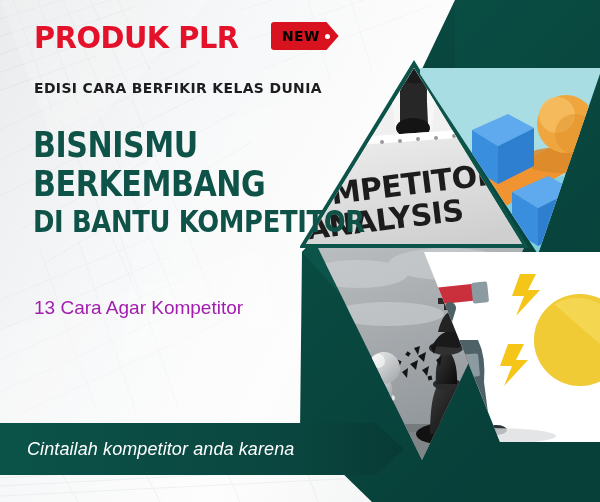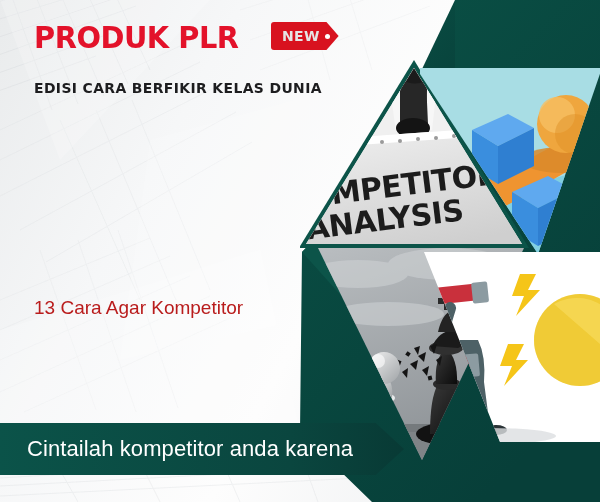--- a/index.html
+++ b/index.html
@@ -69,21 +69,21 @@
     align-items: center;
     background: #d8121f;
     clip-path: polygon(0 0, 82% 0, 100% 50%, 82% 100%, 0 100%);
     border-radius: 3px 0 0 3px;
   }
   .new-badge-label {
     font-family: "DejaVu Sans", sans-serif;
     font-weight: 700;
     font-size: 14px;
     letter-spacing: 0.3px;
-    color: #e5e5e5;
+    color: #000000;
     line-height: 1;
   }
   .new-badge-dot {
     position: absolute;
     right: 9px;
     top: 50%;
     width: 5px;
     height: 5px;
     margin-top: -2.5px;
     border-radius: 50%;
@@ -126,45 +126,46 @@
 
   
   .subtitle {
     position: absolute;
     left: 34px;
     top: 294px;
     font-family: "Liberation Sans", sans-serif;
     font-weight: 400;
     font-size: 19px;
     line-height: 28px;
-    color: #b91c1c;
+    color: #a21caf;
     white-space: nowrap;
   }
   .subtitle span { display:block; }
 
   
   .ribbon {
     position: absolute;
     left: 0;
     top: 423px;
     width: 404px;
     height: 52px;
     background: linear-gradient(90deg, #0b5349 0%, #0a463f 72%, #083a35 100%);
     clip-path: polygon(0 0, 93% 0, 100% 50%, 93% 100%, 0 100%);
     display: flex;
     align-items: center;
   }
   .ribbon-label {
     padding-left: 27px;
     font-family: "Liberation Sans", sans-serif;
     font-weight: 400;
-    font-size: 22px;
+    font-size: 18px;
     color: #ffffff;
     letter-spacing: 0.1px;
     white-space: nowrap;
+    font-style: italic;
   }
 
   
   .tile { position: absolute; }
   .tile svg { display:block; }
 </style>
 </head>
 <body>
 
 <div class="banner">
@@ -466,20 +467,25 @@
   <div class="header-row">
     <div class="brand-title">PRODUK PLR</div>
     <div class="new-badge">
       <span class="new-badge-label">NEW</span>
       <span class="new-badge-dot"></span>
     </div>
   </div>
 
   <div class="edition">EDISI CARA BERFIKIR KELAS DUNIA</div>
 
+  <div class="headline">
+    <span class="hl hl-1">BISNISMU</span>
+    <span class="hl hl-2">BERKEMBANG</span>
+    <span class="hl hl-3">DI BANTU KOMPETITOR</span>
+  </div>
 
   <div class="subtitle">
     <span>13 Cara Agar Kompetitor</span>
   </div>
 
   <div class="ribbon">
     <span class="ribbon-label">Cintailah kompetitor anda karena</span>
   </div>
 
 </div>

